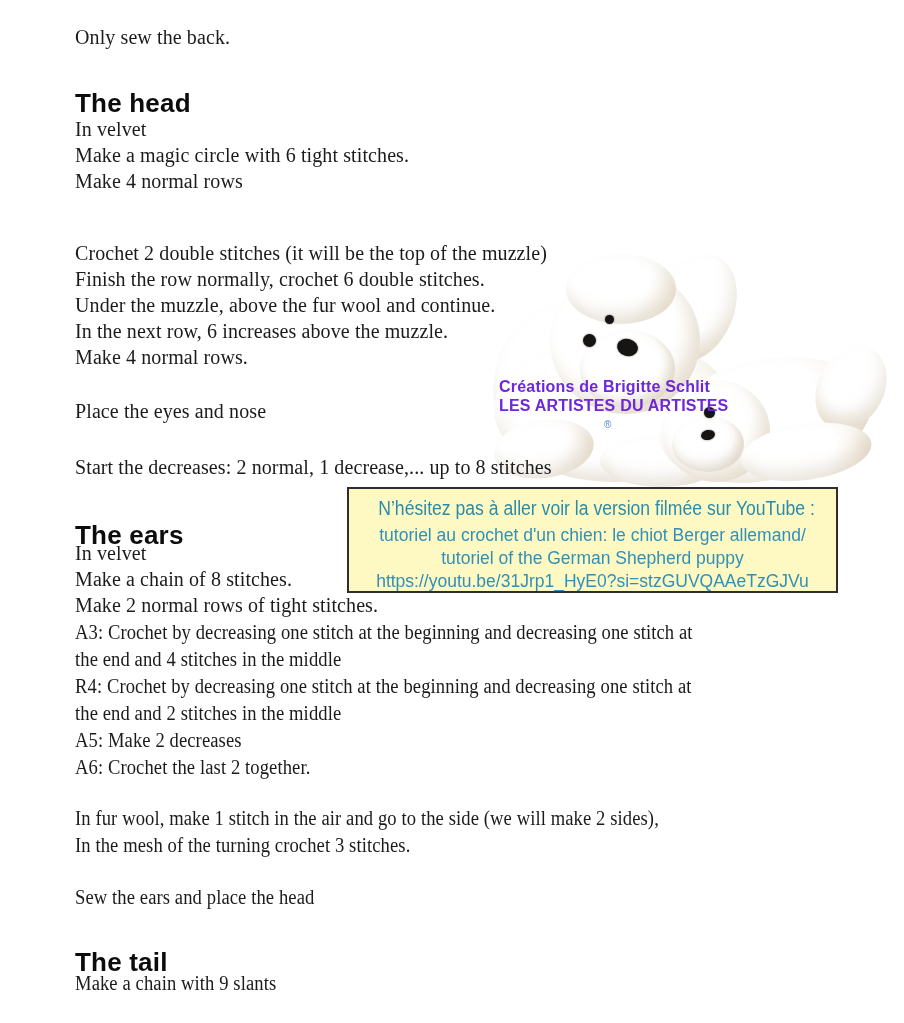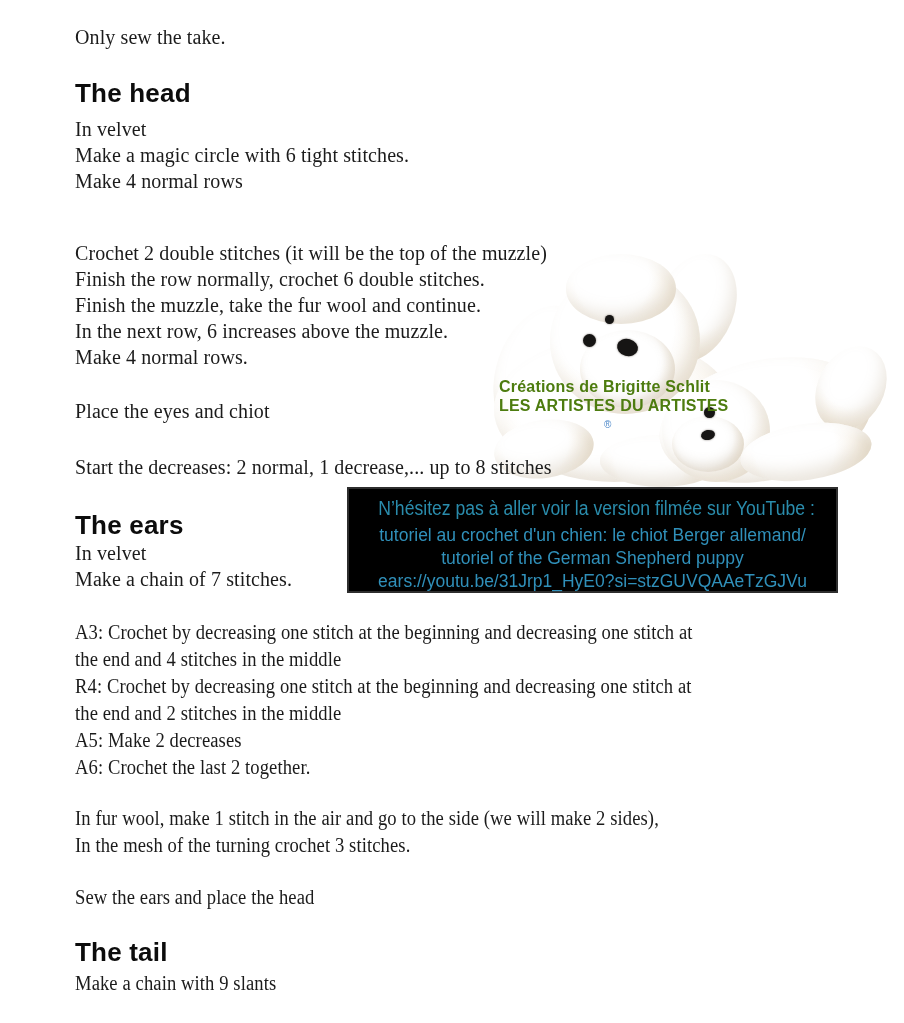--- a/index.html
+++ b/index.html
@@ -8,48 +8,48 @@
     font-family:"Liberation Serif",serif;color:#1b1b1b;
   }
   .para{
     position:absolute;left:75px;font-size:20px;line-height:26px;
     color:#1b1b1b;letter-spacing:0.1px;white-space:nowrap;z-index:3;
   }
   .para.condensed{transform:scaleX(0.93);transform-origin:0 0;line-height:27px;}
   .heading{
     position:absolute;left:75px;font-family:"Liberation Sans",sans-serif;
     font-weight:700;font-size:26px;color:#0c0c0c;line-height:30px;
-    letter-spacing:0.2px;z-index:3;white-space:nowrap;
+    letter-spacing:0.2px;z-index:3;white-space:nowrap;margin-top:10px;
   }
   
   .puppies{position:absolute;left:488px;top:252px;width:416px;height:242px;z-index:1;}
   .blob{
     position:absolute;border-radius:50%;
     background:radial-gradient(circle at 42% 36%,#ffffff 48%,#faf6ef 72%,#eee6d6 100%);
     box-shadow:inset -8px -10px 16px rgba(178,158,128,0.26),inset 5px 7px 10px rgba(255,255,255,0.95);
   }
   .blob.lite{
     background:radial-gradient(circle at 45% 40%,#ffffff 55%,#f6f0e5 85%,#ece2d0 100%);
     box-shadow:inset -5px -7px 12px rgba(170,150,120,0.30);
   }
   .dark{position:absolute;background:#161514;border-radius:50%;box-shadow:0 0 2px rgba(40,30,20,.6);}
   
   .watermark{
     position:absolute;left:499px;top:377px;z-index:4;
     font-family:"Liberation Sans",sans-serif;font-weight:700;font-size:16px;
-    line-height:19px;color:#4d7c0f;letter-spacing:0.2px;white-space:nowrap;
+    line-height:19px;color:#6d28d9;letter-spacing:0.2px;white-space:nowrap;
   }
   .wm-mark{
     position:absolute;left:604px;top:419px;z-index:4;
     font-family:"Liberation Sans",sans-serif;font-size:10px;color:#4a86c8;
   }
   
   .yt-box{
     position:absolute;left:347px;top:487px;width:491px;height:106px;z-index:5;
-    box-sizing:border-box;border:2px solid #2e2e2e;background:#000000;
+    box-sizing:border-box;border:2px solid #2e2e2e;background:#fef9c3;
     text-align:center;font-family:"Liberation Sans",sans-serif;padding-top:8px;
   }
   .yt-line1{font-size:20px;color:#2a8cac;transform:scaleX(0.88);transform-origin:50% 0;
     margin-bottom:4px;white-space:nowrap;}
   .yt-line{font-size:17.5px;color:#3090ba;line-height:23px;white-space:nowrap;}
 </style>
 </head>
 <body>
 
 <div class="page">
@@ -77,52 +77,53 @@
     <div class="dark" style="left:213px;top:178px;width:14px;height:10px;transform:rotate(-12deg);"></div>
   </div>
 
   <div class="watermark">
     <div>Créations de Brigitte Schlit</div>
     <div>LES ARTISTES DU ARTISTES</div>
   </div>
   <div class="wm-mark">®</div>
 
   <div class="para" style="top:24px">
-    <div>Only sew the take.</div>
+    <div>Only sew the back.</div>
   </div>
 
   <div class="heading" style="top:78px">The head</div>
 
   <div class="para" style="top:116px">
     <div>In velvet</div>
     <div>Make a magic circle with 6 tight stitches.</div>
     <div>Make 4 normal rows</div>
   </div>
 
   <div class="para" style="top:240px">
     <div>Crochet 2 double stitches (it will be the top of the muzzle)</div>
     <div>Finish the row normally, crochet 6 double stitches.</div>
-    <div>Finish the muzzle, take the fur wool and continue.</div>
+    <div>Under the muzzle, above the fur wool and continue.</div>
     <div>In the next row, 6 increases above the muzzle.</div>
     <div>Make 4 normal rows.</div>
   </div>
 
   <div class="para" style="top:398px">
-    <div>Place the eyes and chiot</div>
+    <div>Place the eyes and nose</div>
   </div>
 
   <div class="para" style="top:454px">
     <div>Start the decreases: 2 normal, 1 decrease,... up to 8 stitches</div>
   </div>
 
   <div class="heading" style="top:510px">The ears</div>
 
   <div class="para" style="top:540px">
     <div>In velvet</div>
-    <div>Make a chain of 7 stitches.</div>
+    <div>Make a chain of 8 stitches.</div>
+    <div>Make 2 normal rows of tight stitches.</div>
   </div>
 
   <div class="para condensed" style="top:619px">
     <div>A3: Crochet by decreasing one stitch at the beginning and decreasing one stitch at</div>
     <div>the end and 4 stitches in the middle</div>
     <div>R4: Crochet by decreasing one stitch at the beginning and decreasing one stitch at</div>
     <div>the end and 2 stitches in the middle</div>
     <div>A5: Make 2 decreases</div>
     <div>A6: Crochet the last 2 together.</div>
   </div>
@@ -139,16 +140,16 @@
   <div class="heading" style="top:937px">The tail</div>
 
   <div class="para condensed" style="top:970px">
     <div>Make a chain with 9 slants</div>
   </div>
 
   <div class="yt-box">
     <div class="yt-line1">N’hésitez pas à aller voir la version filmée sur YouTube :</div>
     <div class="yt-line">tutoriel au crochet d'un chien: le chiot Berger allemand/</div>
     <div class="yt-line">tutoriel of the German Shepherd puppy</div>
-    <div class="yt-line">ears://youtu.be/31Jrp1_HyE0?si=stzGUVQAAeTzGJVu</div>
+    <div class="yt-line">https://youtu.be/31Jrp1_HyE0?si=stzGUVQAAeTzGJVu</div>
   </div>
 
 </div>
 
 </body></html>

